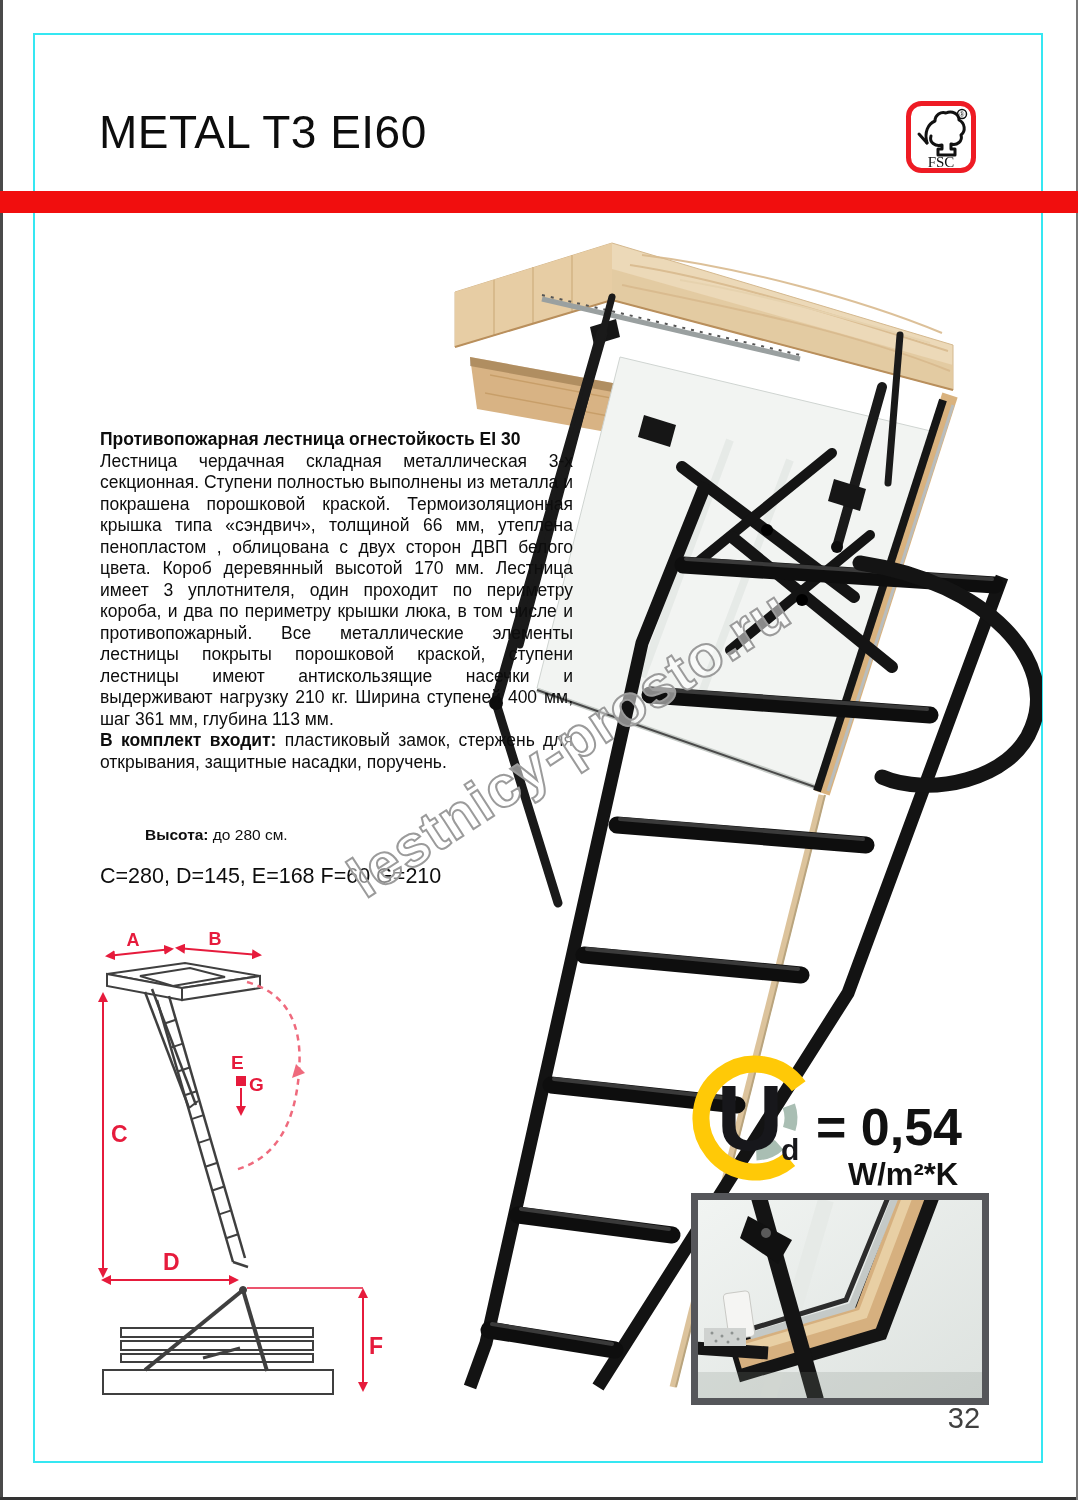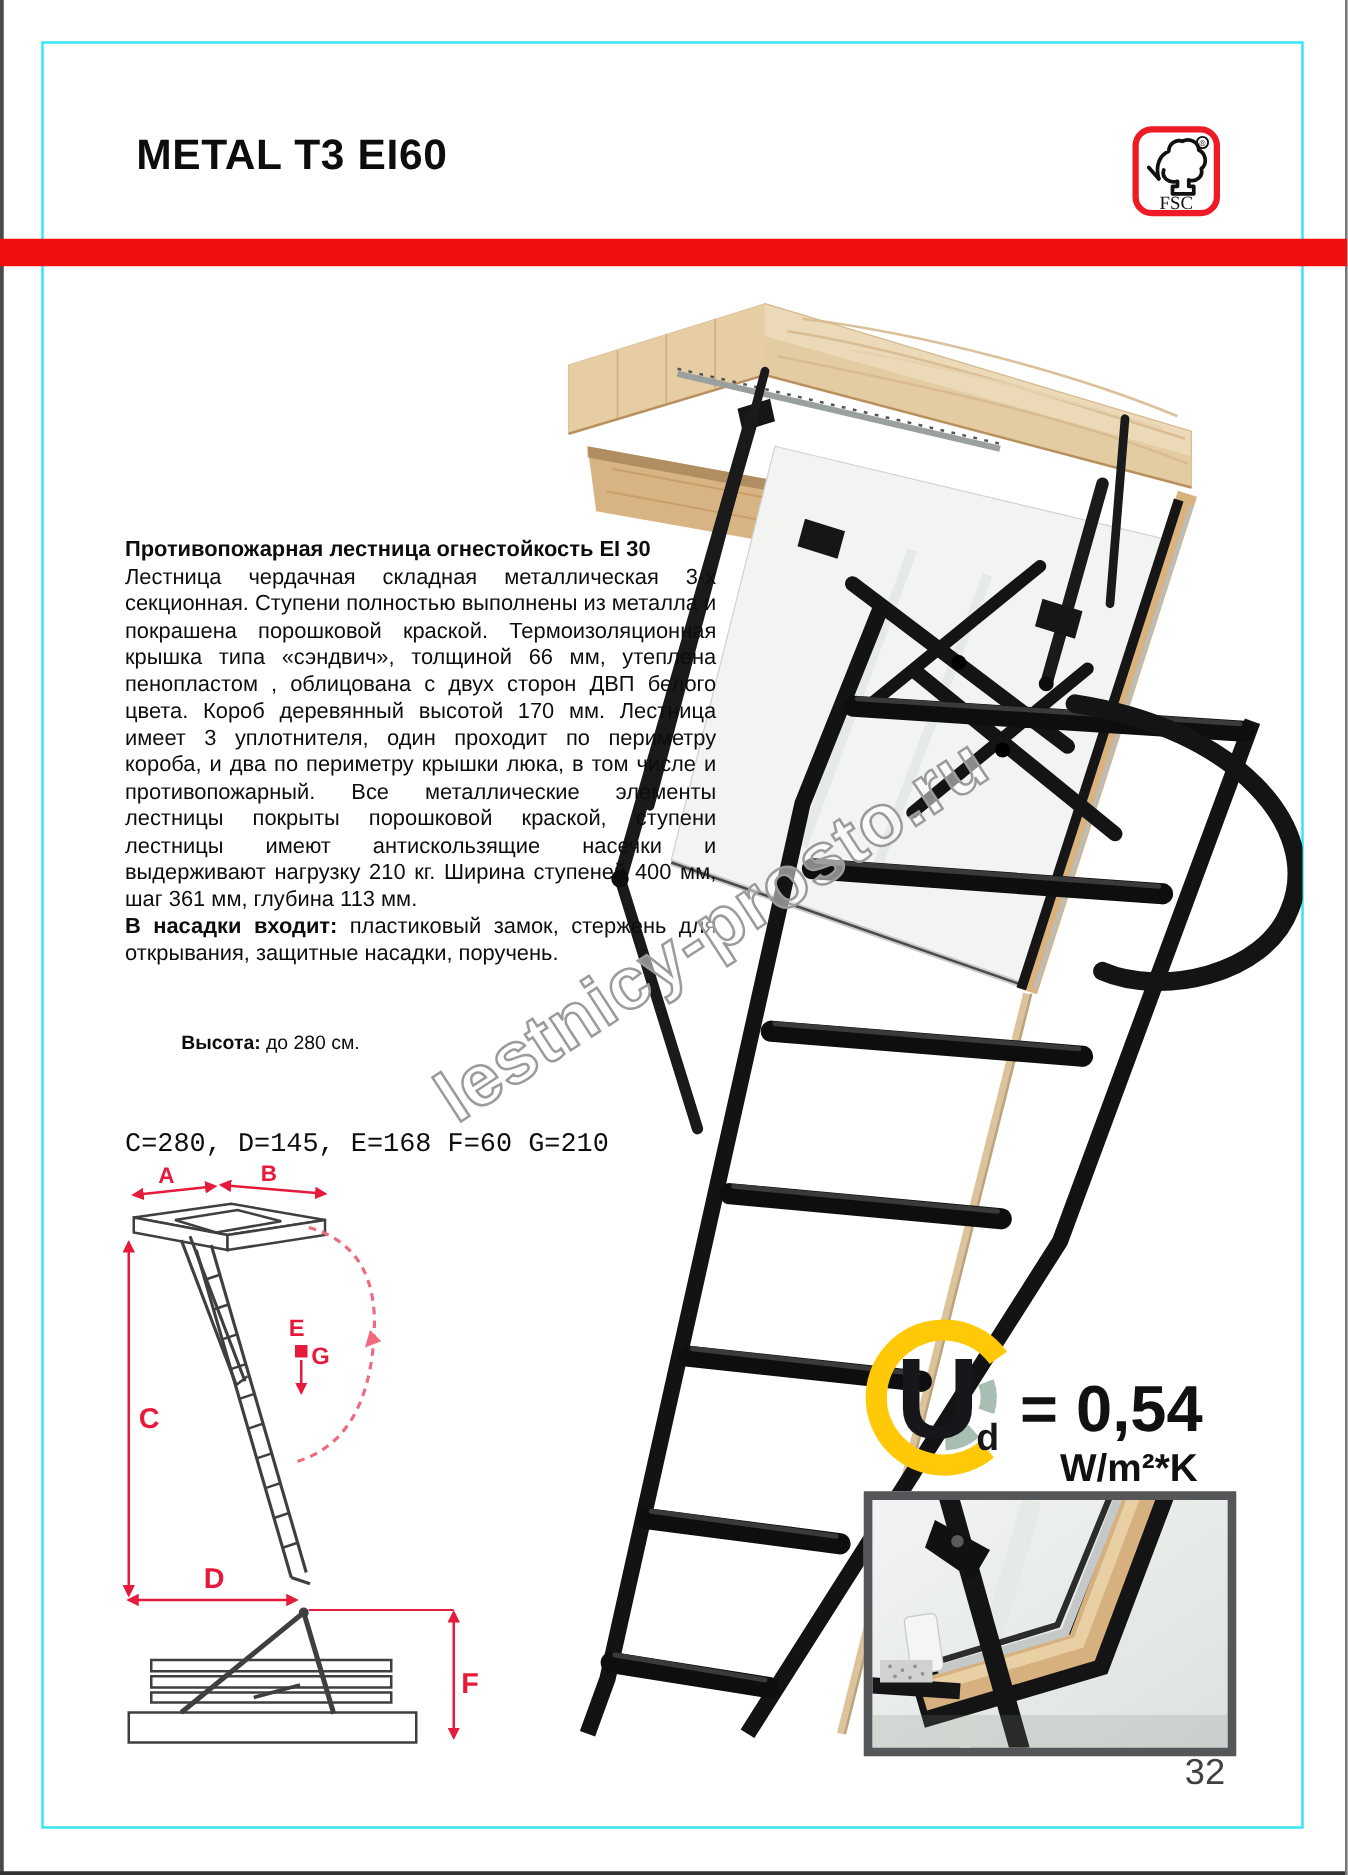--- a/index.html
+++ b/index.html
@@ -7,42 +7,42 @@
     position:relative;width:1078px;height:1500px;background:#ffffff;
     font-family:"Liberation Sans","DejaVu Sans",sans-serif;color:#111;
     overflow:hidden;margin:0 auto;
   }
   .edge{position:absolute;background:#4a4a4a;}
   #cyan-frame{
     position:absolute;left:33px;top:33px;width:1006px;height:1426px;
     border:2px solid #35e7f2;z-index:1;
   }
   #page-title{
-    position:absolute;left:109px;top:105px;font-size:34px;font-weight:bold;
+    position:absolute;left:99px;top:105px;font-size:46px;font-weight:normal;
     letter-spacing:0.5px;color:#0d0d0d;z-index:2;white-space:nowrap;
   }
   #red-bar{
     position:absolute;left:0;top:191px;width:1078px;height:22px;
     background:#f10e0e;z-index:3;
   }
   #fsc-box{position:absolute;left:905px;top:100px;width:72px;height:74px;z-index:2;}
   #desc-block{
     position:absolute;left:100px;top:429px;width:473px;z-index:4;
     font-size:17.5px;line-height:21.5px;color:#0d0d0d;text-align:justify;
   }
   #desc-block p{margin:0;}
   #desc-heading{font-weight:bold;text-align:left;}
   .b{font-weight:bold;}
   #sizes-block{
     position:absolute;left:100px;top:744px;width:310px;z-index:4;
     font-size:15.5px;line-height:19.5px;color:#0d0d0d;
   }
   .pre{white-space:pre-wrap;}
   #height-line{position:absolute;left:100px;top:826px;font-size:15.5px;z-index:4;color:#0d0d0d;margin-left:45px;}
-  #formula-line{position:absolute;left:100px;top:904px;font-size:21.5px;color:#0d0d0d;z-index:4;white-space:nowrap;font-family:Liberation Mono, monospace;}
+  #formula-line{position:absolute;left:100px;top:864px;font-size:21.5px;color:#0d0d0d;z-index:4;white-space:nowrap;}
   #main-photo{position:absolute;left:430px;top:235px;z-index:3;}
   #watermark-svg{position:absolute;left:270px;top:545px;z-index:6;pointer-events:none;}
   #diagram-svg{position:absolute;left:85px;top:930px;z-index:4;}
   #u-badge{position:absolute;left:688px;top:1048px;z-index:5;}
   #detail-photo{
     position:absolute;left:691px;top:1193px;width:284px;height:198px;
     border:7px solid #55565a;z-index:5;background:#eef1ef;
   }
   #page-number{
     position:absolute;left:938px;top:1402px;width:52px;text-align:center;
@@ -166,21 +166,21 @@
     <path d="M430,328 C560,348 628,428 602,492 C582,546 498,562 452,542" fill="none" stroke="#141414" stroke-width="15" stroke-linecap="round"></path>
   </svg>
 
   <svg id="watermark-svg" width="620" height="410" viewBox="0 0 620 410">
     <text x="310" y="215" transform="rotate(-33 310 215)" text-anchor="middle" font-size="58" font-weight="bold" letter-spacing="1" textLength="512" lengthAdjust="spacingAndGlyphs" fill="rgba(255,255,255,0.5)" stroke="#9b9b9b" stroke-width="2">lestnicy-prosto.ru</text>
   </svg>
 
   <div id="desc-block">
     <p id="desc-heading">Противопожарная лестница огнестойкость EI 30</p>
     <p>Лестница чердачная складная металлическая 3-х секционная. Ступени полностью выполнены из металла и покрашена порошковой краской. Термоизоляционная крышка типа «сэндвич», толщиной 66 мм, утеплена пенопластом , облицована с двух сторон ДВП белого цвета. Короб деревянный высотой 170 мм. Лестница имеет 3 уплотнителя, один проходит по периметру короба, и два по периметру крышки люка, в том числе и противопожарный. Все металлические элементы лестницы покрыты порошковой краской, ступени лестницы имеют антискользящие насечки и выдерживают нагрузку 210 кг. Ширина ступеней 400 мм, шаг 361 мм, глубина 113 мм.</p>
-    <p><span class="b">В насадки входит:</span><span> пластиковый замок, стержень для открывания, защитные насадки, поручень.</span></p>
+    <p><span class="b">В комплект входит:</span><span> пластиковый замок, стержень для открывания, защитные насадки, поручень.</span></p>
   </div>
 
 
   <div id="height-line">
     <span class="b">Высота:</span><span> до 280 см.</span>
   </div>
 
   <div id="formula-line">C=280, D=145, E=168 F=60 G=210</div>
 
   <svg id="diagram-svg" width="335" height="505" viewBox="0 0 335 505">

